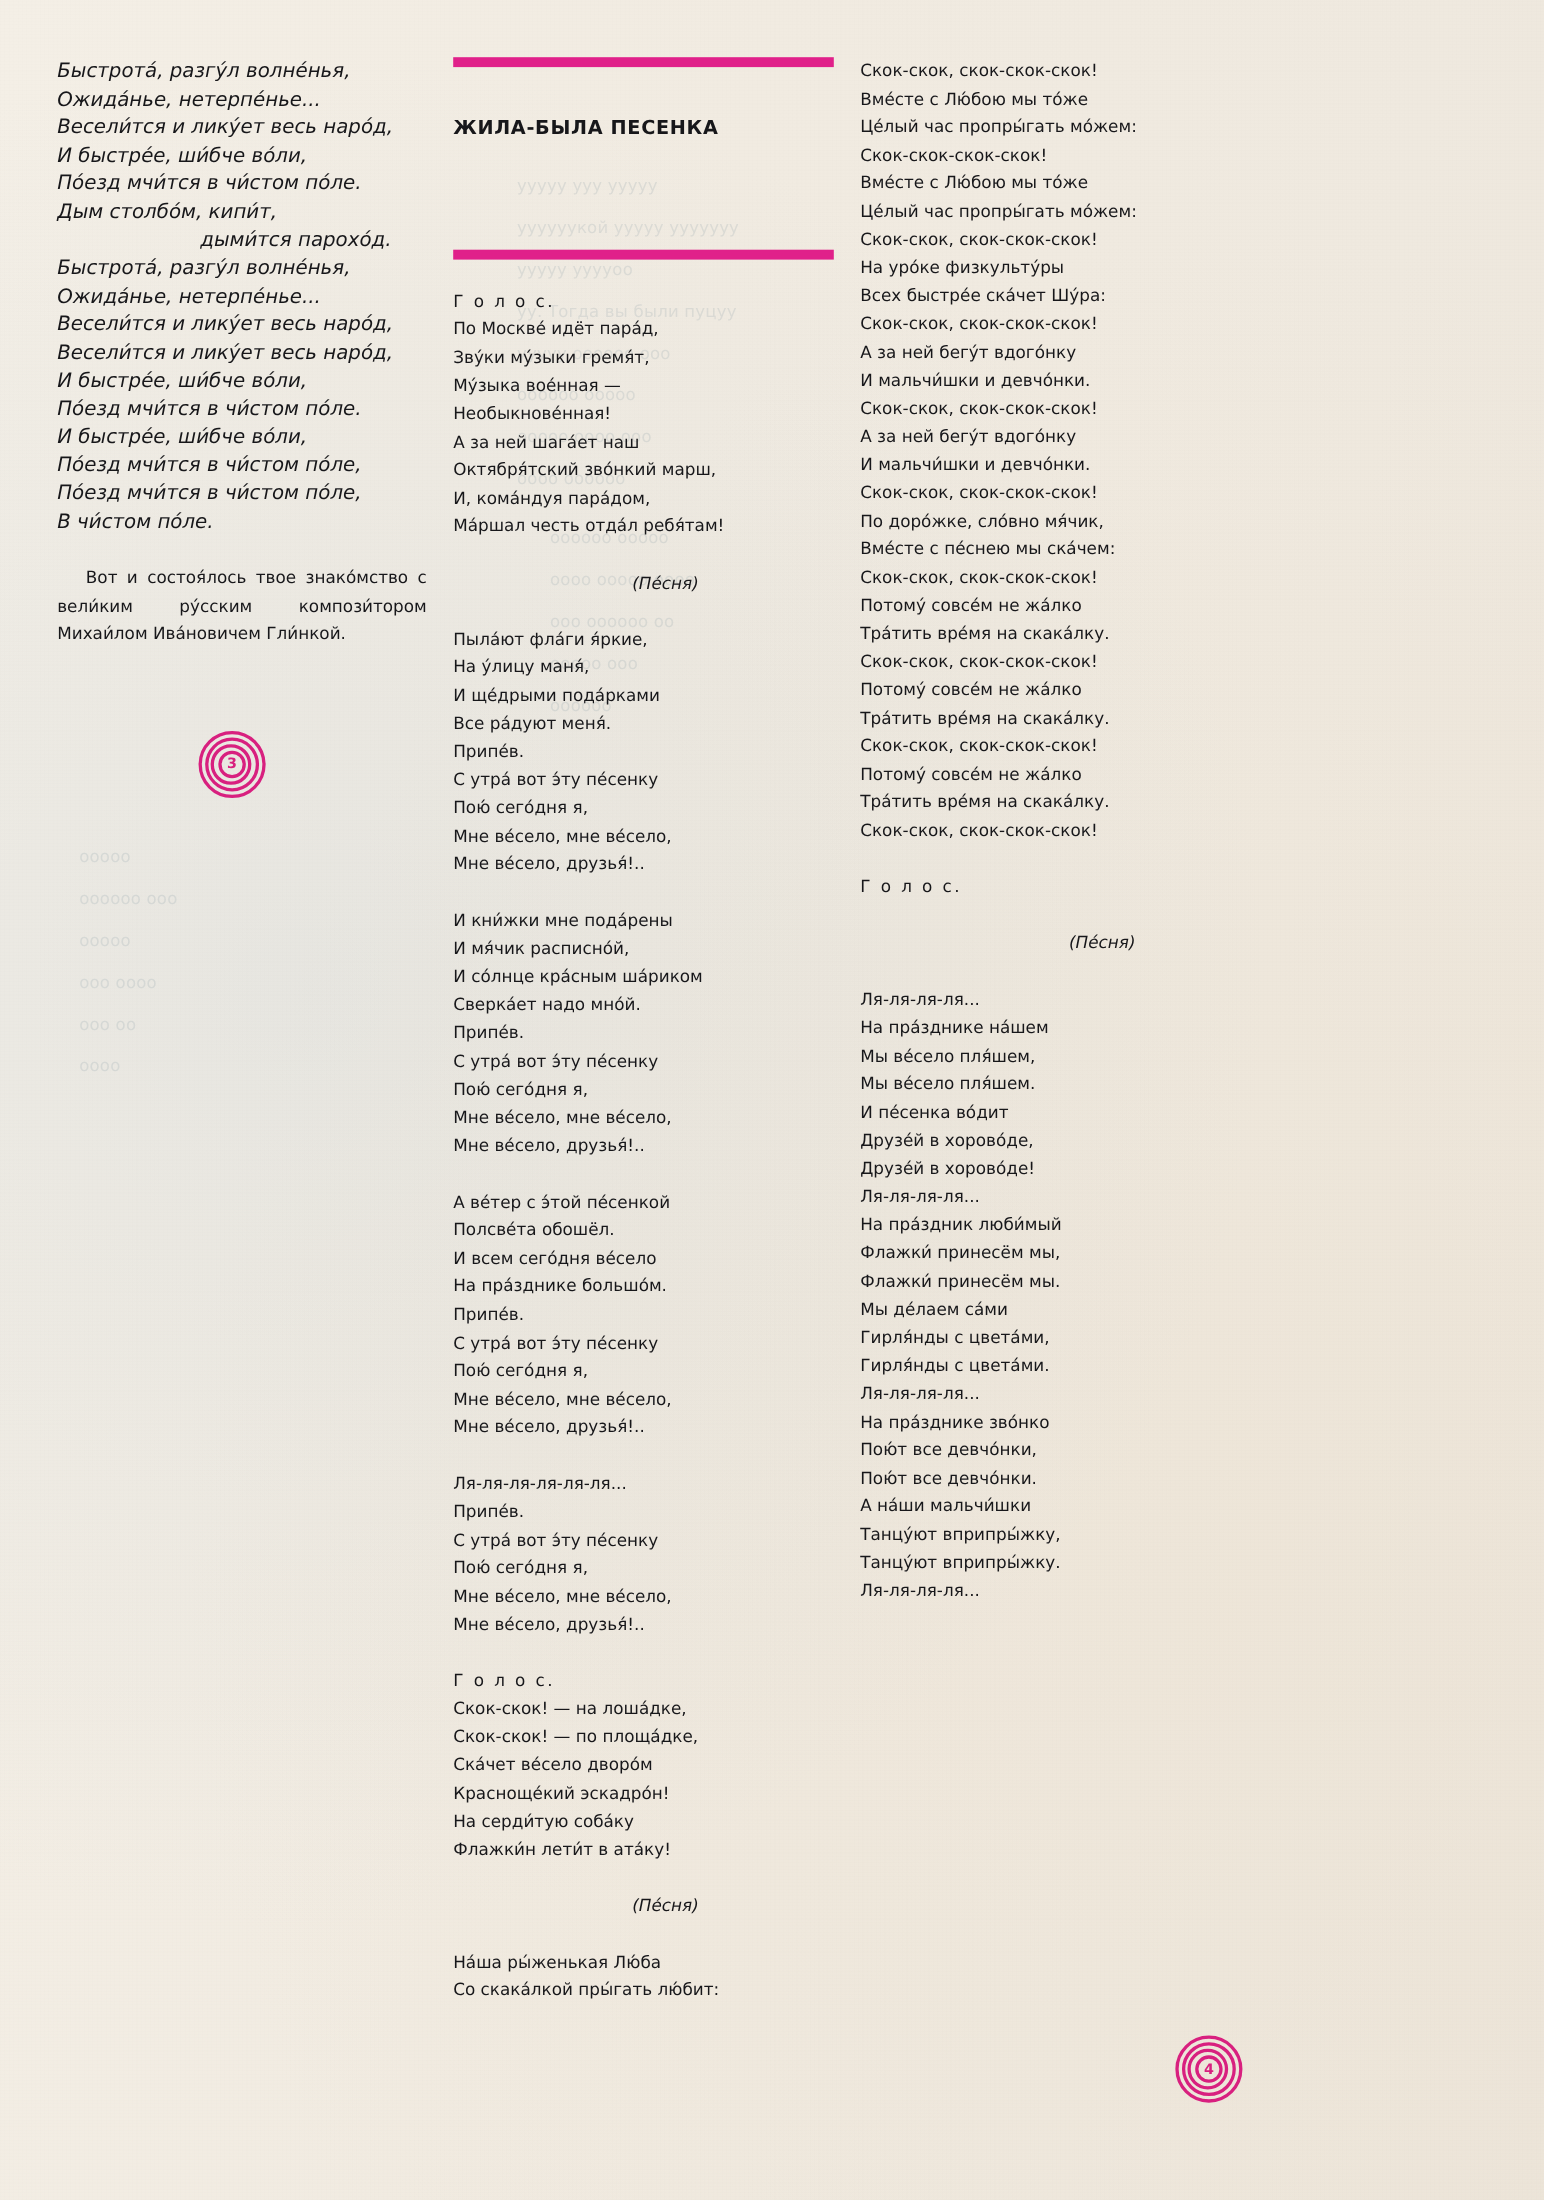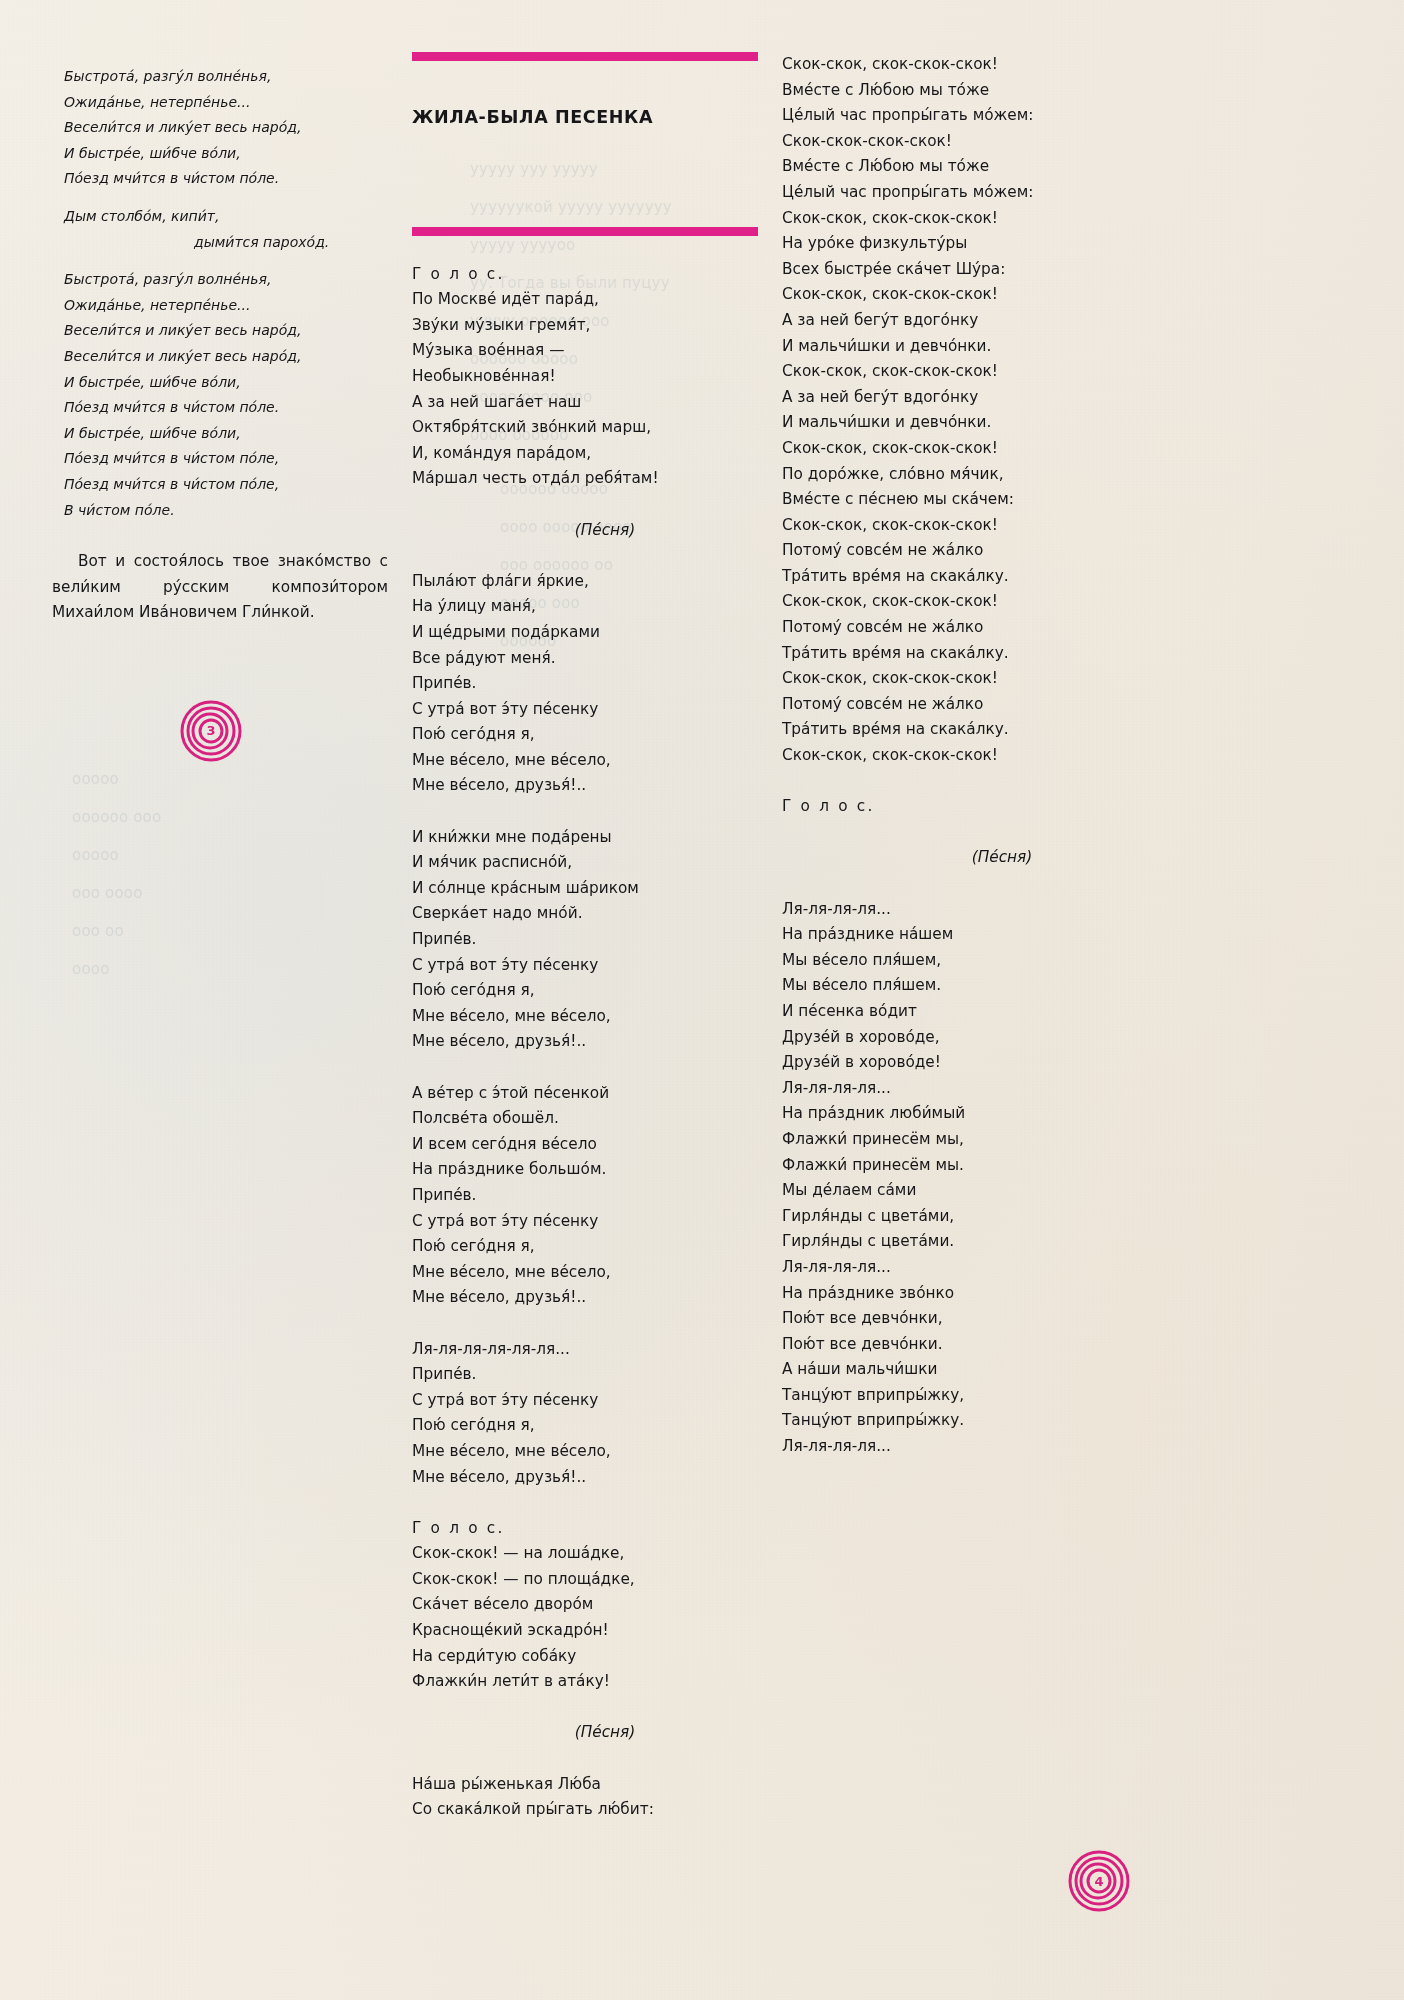--- a/index.html
+++ b/index.html
@@ -54,24 +54,24 @@
   }
   .col {
     position: relative;
     box-sizing: border-box;
   }
   .col-left { width: 360px; padding-right: 24px; }
   .col-mid { width: 370px; padding-right: 24px; }
   .col-right { width: 400px; }
 
   .verse {
-    font-size: 14px;
+    font-size: 18px;
     line-height: 25.6px;
     white-space: pre-wrap;
-    margin: 12px;
+    margin: 0;
   }
   .italic {
     font-style: italic;
   }
   .indent-line {
     display: block;
     padding-left: 130px;
   }
   .para {
     font-size: 15.3px;

